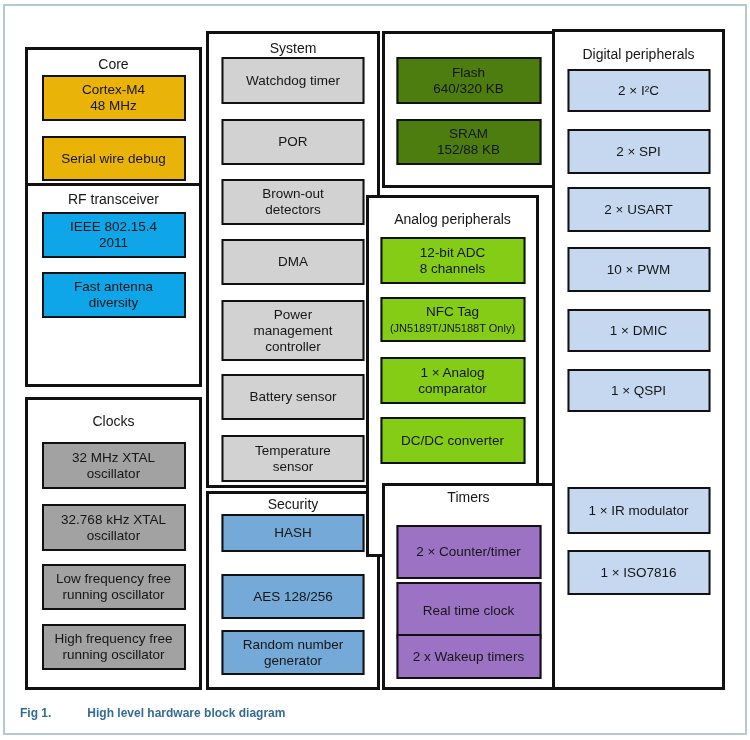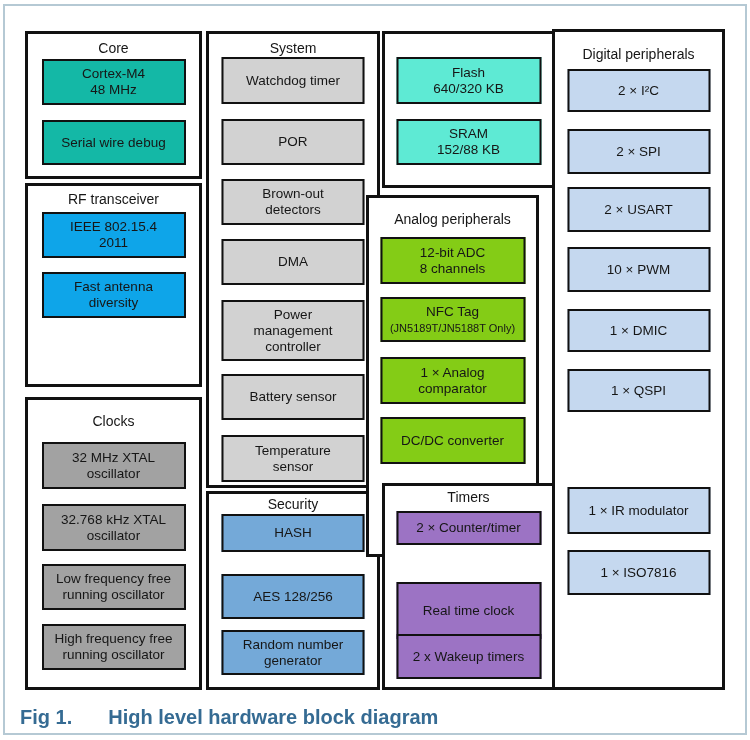--- a/index.html
+++ b/index.html
@@ -19,44 +19,44 @@
     position:absolute;left:0;right:0;text-align:center;
     font-size:14px;line-height:17px;color:#161616;
   }
   .block{
     position:absolute;left:50%;transform:translateX(-50%);
     border:2px solid #111111;box-sizing:border-box;
     display:flex;flex-direction:column;align-items:center;justify-content:center;
     text-align:center;font-size:13.5px;line-height:16px;white-space:pre-line;
   }
   .w144{width:144px}.w143{width:143px}.w145{width:145px}
-  .c-core{background:#14b8a6;}
+  .c-core{background:#eab308;}
   .c-rf{background:#0ea5e9;}
   .c-clocks{background:#a2a2a2;}
   .c-system{background:#d2d2d2;}
   .c-security{background:#74a9d8;}
-  .c-memories{background:#5eead4;}
+  .c-memories{background:#4d7c0f;}
   .c-analog{background:#84cc16;}
   .c-timers{background:#9c73c4;}
   .c-digital{background:#c5d8ef;}
   .block .sub{font-size:11px;line-height:14px;margin-top:1px;}
   .caption{
     position:absolute;left:15px;top:700px;display:flex;align-items:baseline;
-    font-weight:bold;font-size:20px;color:#356b93;
+    font-weight:bold;font-size:12px;color:#356b93;
   }
   .caption .cap-title{margin-left:36px;}
 </style>
 </head>
 <body>
 
 <div id="canvas">
   <div class="frame">
     <div class="diagram">
 
-      <div class="section" style="left:20px;top:25px;width:177px;height:148px">
+      <div class="section" style="left:20px;top:41px;width:177px;height:148px">
         <div class="sec-title" style="top:6px">Core</div>
         <div class="block c-core w144" style="top:25px;height:46px">Cortex-M4
 48 MHz</div>
         <div class="block c-core w144" style="top:86px;height:45px">Serial wire debug</div>
       </div>
 
       <div class="section" style="left:20px;top:177px;width:177px;height:204px">
         <div class="sec-title" style="top:5px">RF transceiver</div>
         <div class="block c-rf w144" style="top:26px;height:46px">IEEE 802.15.4
 2011</div>
@@ -114,21 +114,21 @@
           <span>NFC Tag</span>
           <span class="sub">(JN5189T/JN5188T Only)</span>
         </div>
         <div class="block c-analog w145" style="top:159px;height:47px">1 × Analog
 comparator</div>
         <div class="block c-analog w145" style="top:219px;height:47px">DC/DC converter</div>
       </div>
 
       <div class="section" style="left:377px;top:477px;width:173px;height:207px">
         <div class="sec-title" style="top:3px">Timers</div>
-        <div class="block c-timers w145" style="top:25px;height:34px">2 × Counter/timer</div>
+        <div class="block c-timers w145" style="top:39px;height:54px">2 × Counter/timer</div>
         <div class="block c-timers w145" style="top:96px;height:57px">Real time clock</div>
         <div class="block c-timers w145" style="top:148px;height:45px">2 x Wakeup timers</div>
       </div>
 
       <div class="section" style="left:547px;top:23px;width:173px;height:661px">
         <div class="sec-title" style="top:14px">Digital peripherals</div>
         <div class="block c-digital w143" style="top:37px;height:43px">2 × I²C</div>
         <div class="block c-digital w143" style="top:97px;height:45px">2 × SPI</div>
         <div class="block c-digital w143" style="top:155px;height:45px">2 × USART</div>
         <div class="block c-digital w143" style="top:215px;height:45px">10 × PWM</div>

